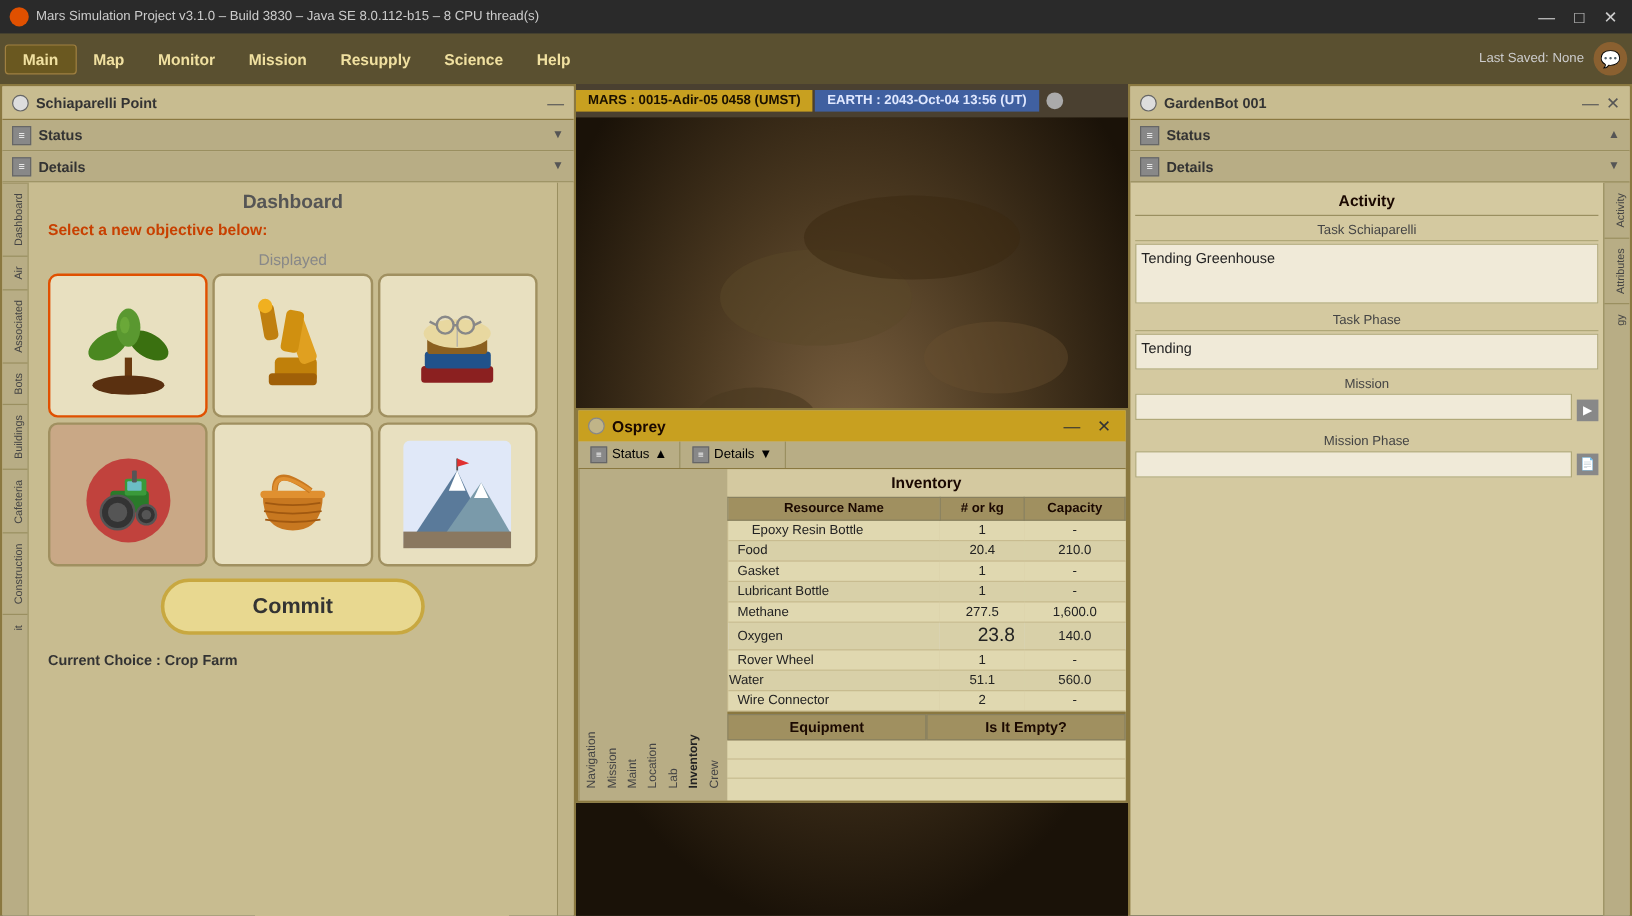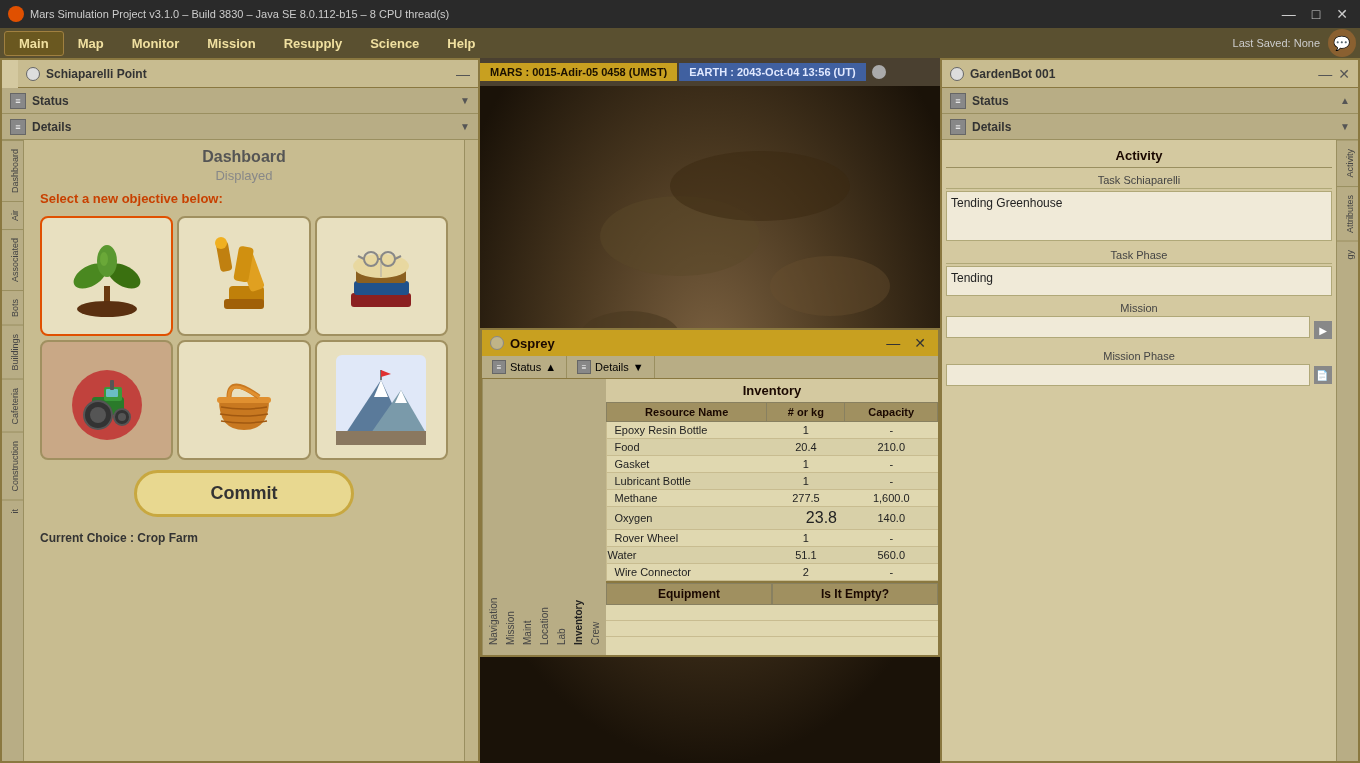--- a/index.html
+++ b/index.html
@@ -34,21 +34,21 @@
     #title-bar .win-controls {
       display: flex; gap: 8px;
     }
     #title-bar .win-btn {
       color: #ccc; cursor: pointer; font-size: 14px; padding: 0 4px;
     }
 
     
     #menu-bar {
       background: #5a5030;
-      height: 30px;
+      height: 42px;
       display: flex;
       align-items: center;
       padding: 0 4px;
     }
     #menu-bar .menu-item {
       color: #f0e0a0;
       padding: 4px 14px;
       cursor: pointer;
       font-size: 13px;
       font-weight: bold;
@@ -95,21 +95,20 @@
       position: relative;
     }
     #left-panel .panel-header {
       background: #c8bc90;
       height: 28px;
       display: flex;
       align-items: center;
       padding: 0 8px;
       border-bottom: 1px solid #8a7840;
       gap: 6px;
-      margin-left: 16px;
     }
     #left-panel .panel-header .circle-btn {
       width: 14px; height: 14px;
       border-radius: 50%;
       border: 1px solid #666;
       background: #ddd;
       cursor: pointer;
     }
     #left-panel .panel-title {
       font-weight: bold;
@@ -517,22 +516,22 @@
         <div class="v-tab">Associated</div>
         <div class="v-tab">Bots</div>
         <div class="v-tab">Buildings</div>
         <div class="v-tab">Cafeteria</div>
         <div class="v-tab">Construction</div>
         <div class="v-tab">it</div>
       </div>
 
       <div id="dashboard-area" style="flex:1; overflow-y:auto; padding-bottom:8px;">
         <div id="dashboard-title">Dashboard</div>
+        <div id="objective-label">Select a new objective below:</div>
         <div id="dashboard-subtitle">Displayed</div>
-        <div id="objective-label">Select a new objective below:</div>
 
         <div class="objectives-grid">
 
           <div class="obj-card selected">
             <svg width="90" height="90" viewBox="0 0 90 90">
 
               <rect x="42" y="55" width="6" height="25" fill="#6a3a10"></rect>
 
               <ellipse cx="45" cy="78" rx="30" ry="8" fill="#5a3010"></ellipse>
 
@@ -708,21 +707,21 @@
           <table class="inv-table">
             <thead>
               <tr>
                 <th>Resource Name</th>
                 <th># or kg</th>
                 <th>Capacity</th>
               </tr>
             </thead>
             <tbody id="inventory-tbody">
                 <tr style="background: rgb(216, 208, 168);">
-      <td style="padding:2px 8px;font-size:11px;">Epoxy Resin Bottle</td>
+      <td style="padding:2px 20px;font-size:11px;">Epoxy Resin Bottle</td>
       <td class="num" style="padding:2px 8px;font-size:11px;text-align:center;">1</td>
       <td class="num" style="padding:2px 8px;font-size:11px;text-align:center;">-</td>
     </tr>
                 <tr style="background: rgb(224, 216, 176);">
       <td style="padding:2px 8px;font-size:11px;">Food</td>
       <td class="num" style="padding:2px 8px;font-size:11px;text-align:center;">20.4</td>
       <td class="num" style="padding:2px 8px;font-size:11px;text-align:center;">210.0</td>
     </tr>
                 <tr style="background: rgb(216, 208, 168); margin-left: 23px;">
       <td style="padding:2px 8px;font-size:11px;">Gasket</td>

